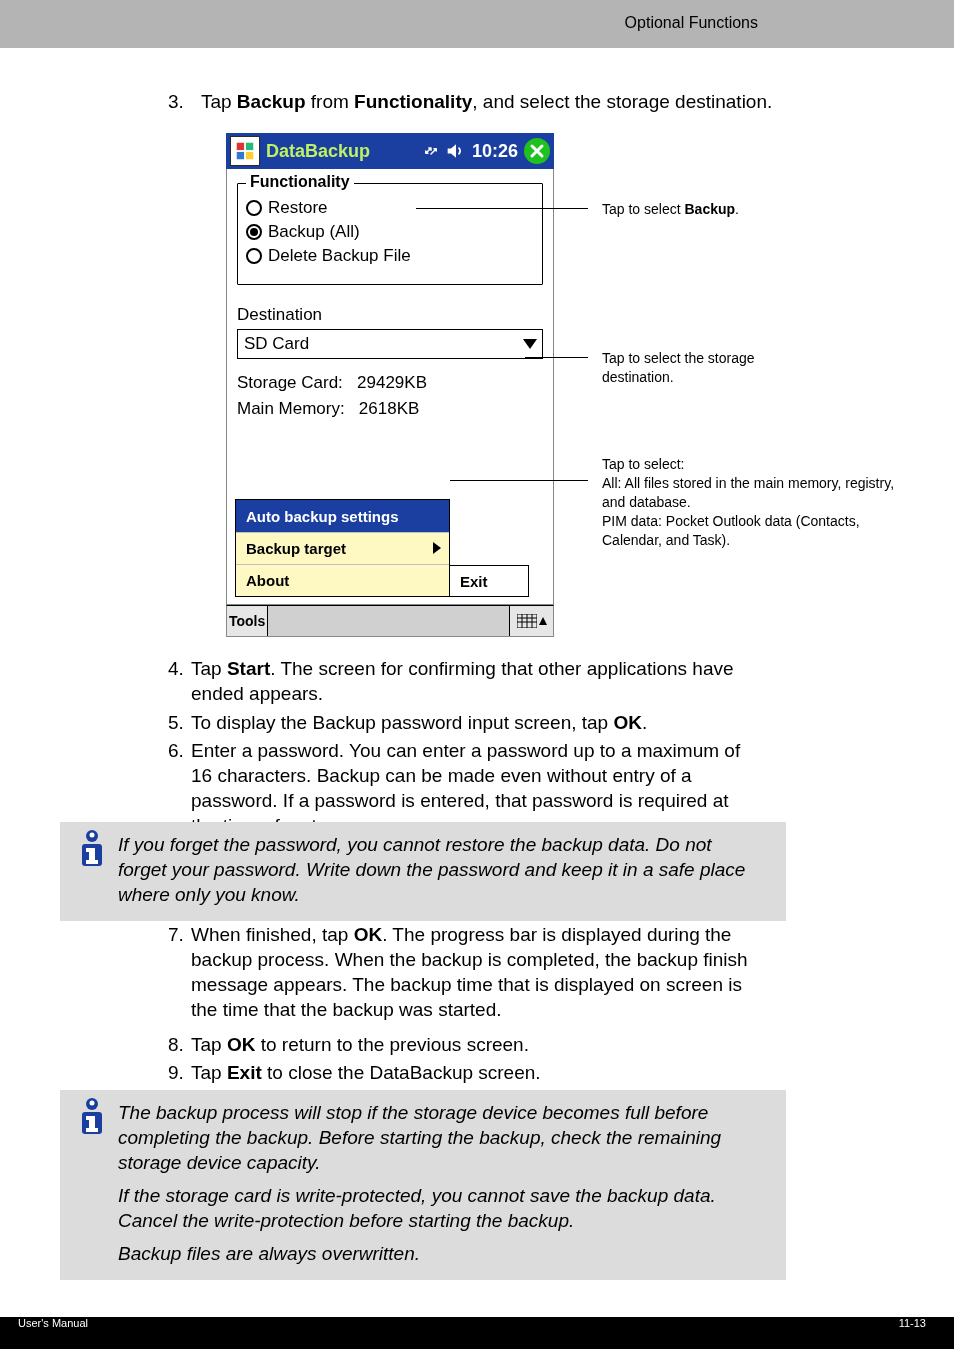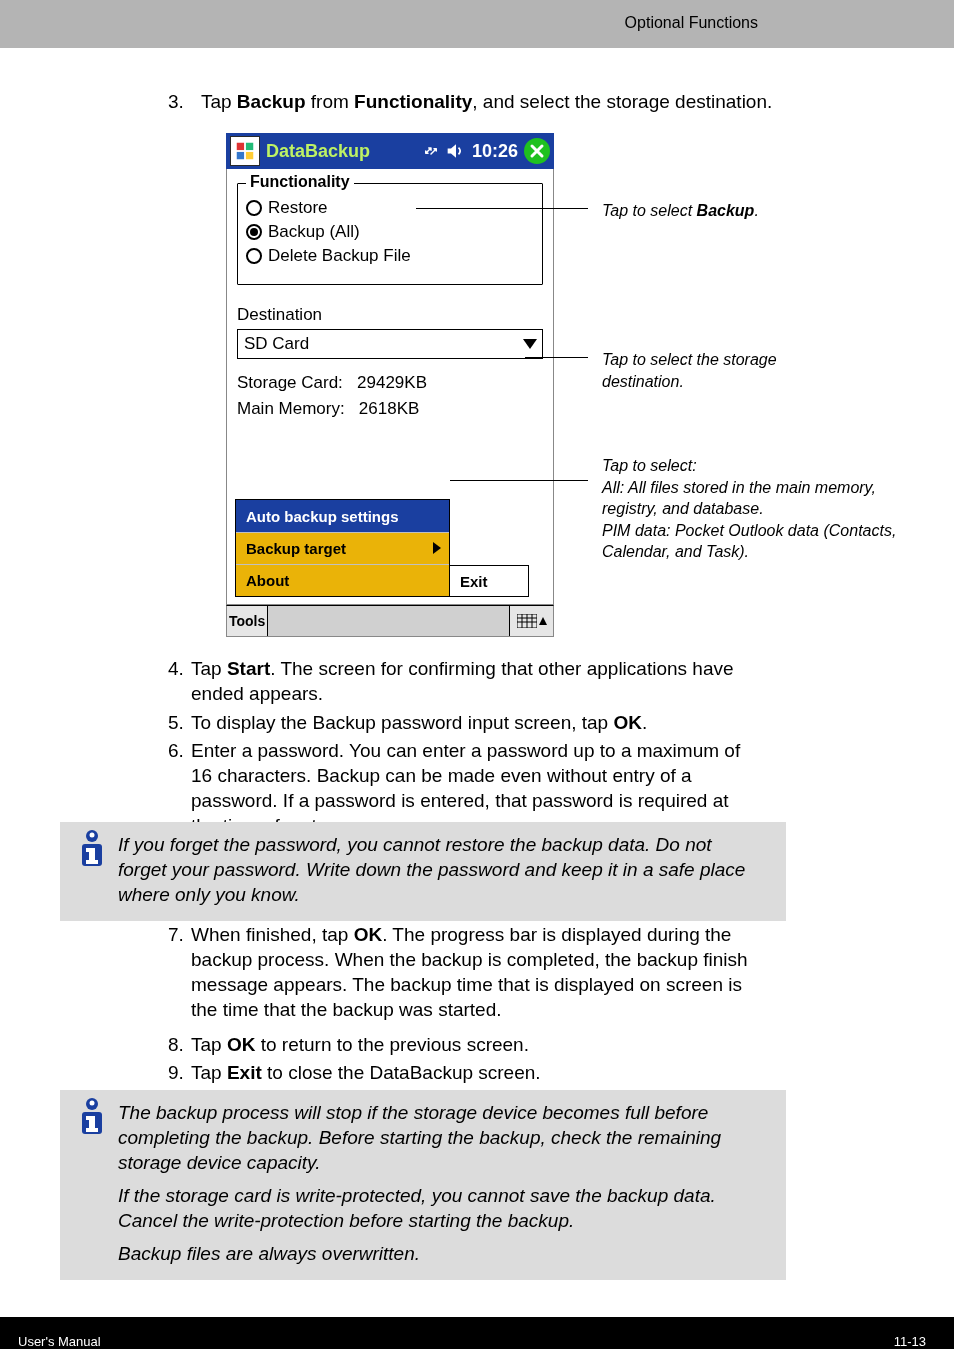--- a/index.html
+++ b/index.html
@@ -28,52 +28,52 @@
   .legend { position: absolute; top: -11px; left: 8px; background: #fff; padding: 0 4px; font-weight: bold; font-size: 16px; }
   .radio-row { display: flex; align-items: center; gap: 6px; font-size: 17px; margin: 4px 0; }
   .radio { width: 16px; height: 16px; border: 2px solid #000; border-radius: 50%; display: inline-flex; align-items: center; justify-content: center; flex: 0 0 auto; }
   .radio.selected::after { content: ""; width: 8px; height: 8px; background: #000; border-radius: 50%; }
 
   .dest-label { margin-top: 20px; font-size: 17px; }
   .dest-select { margin-top: 4px; height: 30px; border: 1px solid #000; display: flex; align-items: center; padding: 0 0 0 6px; font-size: 17px; position: relative; }
   .dest-select .arrowbtn { position: absolute; right: -1px; top: -1px; width: 26px; height: 30px; display: flex; align-items: center; justify-content: center; }
   .kv { margin-top: 14px; font-size: 17px; }
 
-  .menu-popup { position: absolute; left: 9px; bottom: 40px; width: 215px; border: 1px solid #000; background: #eab308; font-family: Tahoma, Arial, sans-serif; font-size: 15px; font-weight: bold; z-index: 3; }
+  .menu-popup { position: absolute; left: 9px; bottom: 40px; width: 215px; border: 1px solid #000; background: #fef9c3; font-family: Tahoma, Arial, sans-serif; font-size: 15px; font-weight: bold; z-index: 3; }
   .menu-popup .mi { height: 32px; display: flex; align-items: center; padding: 0 10px; position: relative; border-top: 1px solid #c0c0c0; }
   .menu-popup .mi:first-child { border-top: none; }
   .menu-popup .mi.sel { background: #1a3fa0; color: #fff; }
   .menu-popup .mi .sub-ind { position: absolute; right: 8px; }
   .submenu { position: absolute; left: 223px; bottom: 40px; width: 80px; height: 32px; border: 1px solid #000; background: #fff; display: flex; align-items: center; padding: 0 10px; font-family: Tahoma, Arial, sans-serif; font-size: 15px; font-weight: bold; z-index: 3; }
 
   .shot-bottombar { position: relative; height: 32px; background: #d0d0d0; border: 1px solid #888; border-top: 1px solid #000; display: flex; align-items: stretch; }
   .tools-btn { border-right: 1px solid #000; padding: 0 2px; display: flex; align-items: center; font-weight: bold; font-family: Tahoma, Arial, sans-serif; font-size: 14px; background: #e6e6e6; }
   .bb-spacer { flex: 1 1 auto; }
   .kbd-btn { width: 44px; border-left: 1px solid #000; display: flex; align-items: center; justify-content: center; background: #e6e6e6; gap: 2px; }
   .kbd-btn .tri-up { display: inline-block; }
 
   
   .callout-line { position: absolute; background: #000; height: 1px; }
-  .callout-text { position: absolute; font-size: 16px; line-height: 1.35; color: #000; font-style: italic; }
+  .callout-text { position: absolute; font-size: 14px; line-height: 1.35; color: #000; }
 
   
   .ol-item { position: absolute; left: 168px; right: 30px; font-size: 19px; line-height: 1.32; }
   .ol-item .num { position: absolute; left: 0; width: 28px; }
   .ol-item .txt { margin-left: 23px; display: block; }
 
   
   .note-block { position: absolute; left: 60px; right: 0; background: #dcdcdc; }
   .note-icon { position: absolute; left: 12px; top: 6px; width: 40px; height: 40px; }
   .note-text { padding: 10px 30px 14px 58px; font-size: 19px; font-style: italic; line-height: 1.32; }
   .note-text p { margin-bottom: 8px; }
   .note-text p:last-child { margin-bottom: 0; }
   .note-text .link { color: #1aa23b; font-style: italic; }
 
   
-  .footer-bar { position: absolute; left: 0; bottom: 0; width: 954px; height: 32px; background: #000; color: #fff; display: flex; align-items: flex-end; justify-content: space-between; padding: 0 28px 0 18px; font-size: 13px; }
+  .footer-bar { position: absolute; left: 0; bottom: 0; width: 954px; height: 32px; background: #000; color: #fff; display: flex; align-items: flex-start; justify-content: space-between; padding: 0 28px 0 18px; font-size: 11px; }
 
   b, strong { font-weight: bold; }
 </style>
 </head>
 <body>
 
 <div class="page">
   <div class="top-gray-bar"></div>
   <div class="header-right">Optional Functions</div>
 

